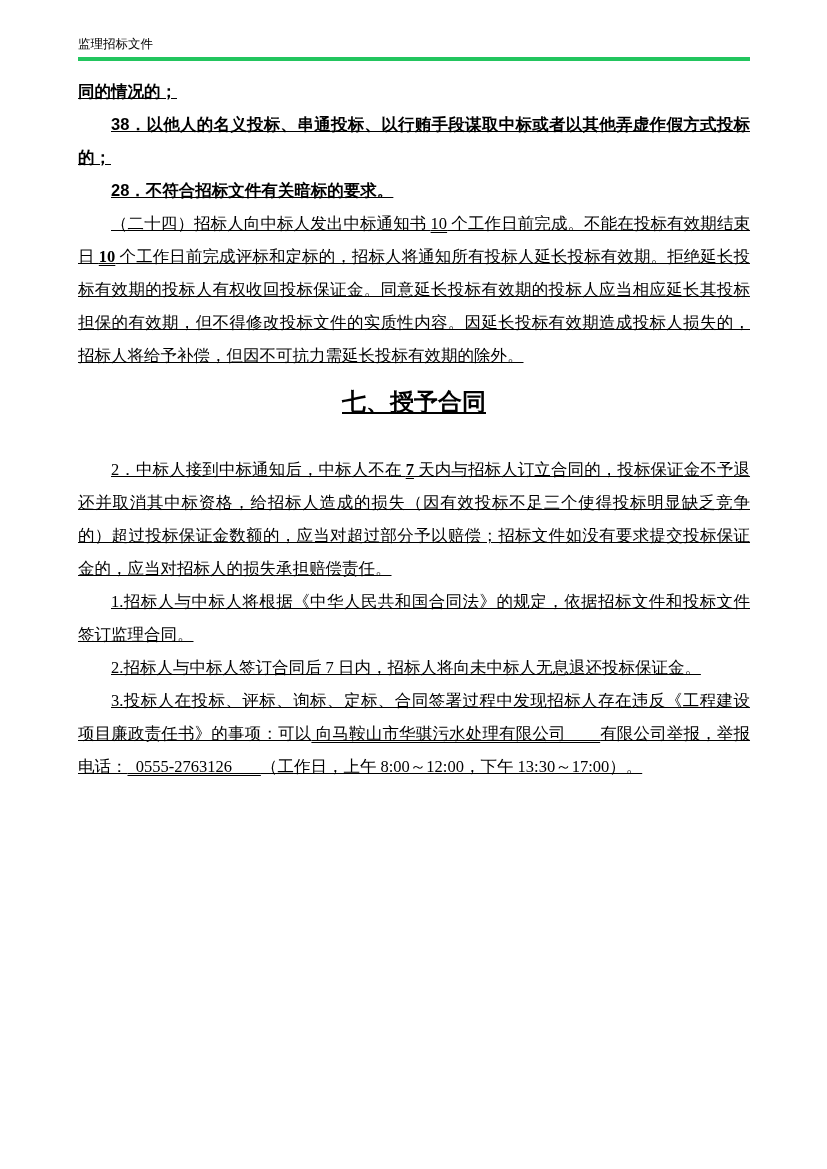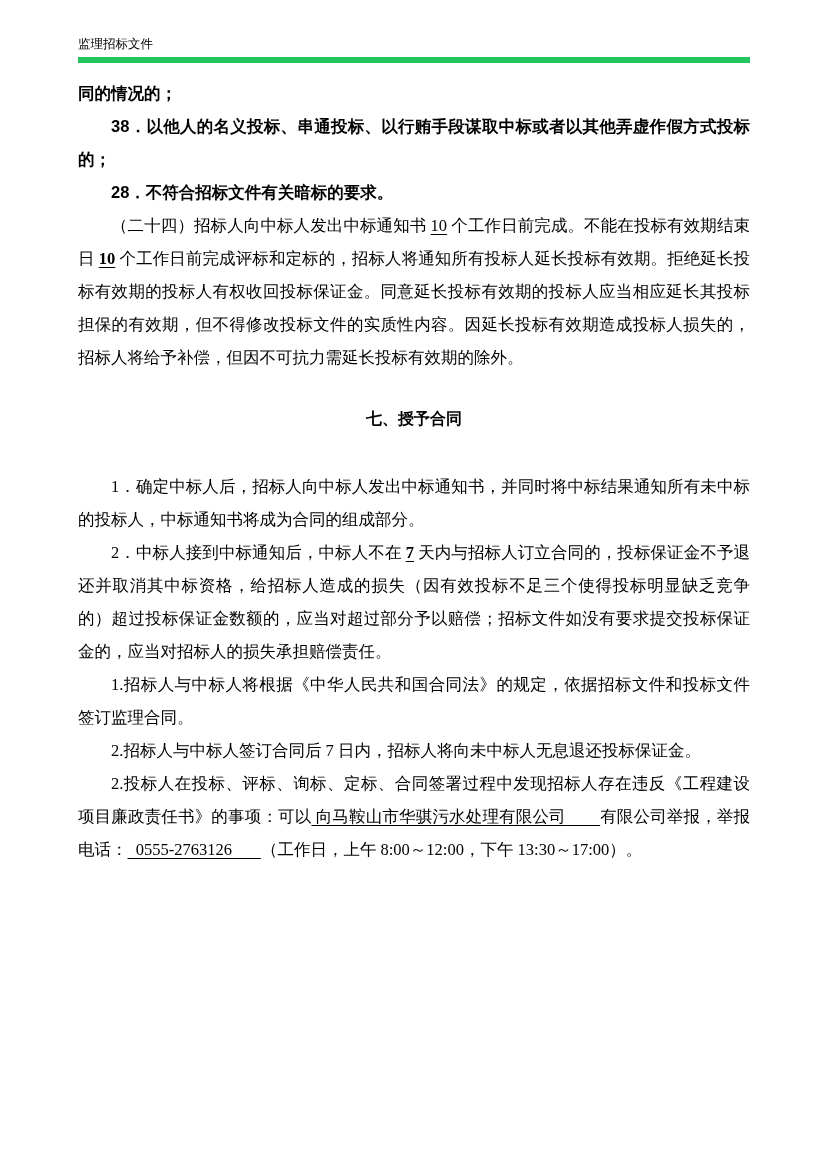--- a/index.html
+++ b/index.html
@@ -16,42 +16,42 @@
   .content {
     position: absolute;
     left: 78px;
     top: 36px;
     width: 672px;
   }
   .doc-header {
     font-size: 12.5px;
     line-height: 16px;
     padding-bottom: 5px;
-    border-bottom: 6px solid #22c55e;
+    border-bottom: 4px solid #22c55e;
     font-family: "Liberation Serif", serif;
   }
   .doc-body {
     margin-top: 14px;
     font-size: 16.5px;
     line-height: 33px;
     text-align: justify;
   }
-  p { margin: 0; }
+  p { margin: 0; text-decoration: underline; }
   .indent { text-indent: 2em; }
   .bold-hei {
     font-weight: bold;
     font-family: "Liberation Sans", sans-serif;
   }
   .section-heading {
     font-weight: bold;
-    font-size: 16px;
+    font-size: 24px;
     line-height: 36px;
     text-align: center;
     text-indent: 0;
-    margin: 27px 0 33px 0;
+    margin: 12px 0 33px 0;
     font-family: "Liberation Sans", sans-serif;
   }
   .u {
     text-decoration: underline;
     text-underline-offset: 3px;
   }
   .u-bold { font-weight: bold; }
 </style>
 </head>
 <body>
@@ -70,26 +70,25 @@
       <p class="bold-hei indent">38．以他人的名义投标、串通投标、以行贿手段谋取中标或者以其他弄虚作假方式投标的；</p>
 
       <p class="bold-hei indent">28．不符合招标文件有关暗标的要求。</p>
 
 
       <p class="indent"><span>（二十四）招标人向中标人发出中标通知书 </span><span class="u">10</span><span> 个工作日前完成。不能在投标有效期结束日 </span><span class="u u-bold">10</span><span> 个工作日前完成评标和定标的，招标人将通知所有投标人延长投标有效期。拒绝延长投标有效期的投标人有权收回投标保证金。同意延长投标有效期的投标人应当相应延长其投标担保的有效期，但不得修改投标文件的实质性内容。因延长投标有效期造成投标人损失的，招标人将给予补偿，但因不可抗力需延长投标有效期的除外。</span></p>
 
       <p class="section-heading">七、授予合同</p>
 
 
-      <p class="indent">1．确定中标人后，招标人向中标人发出中标通知书，并同时将中标结果通知所有未中标的投标人，中标通知书将成为合同的组成部分。</p>
 
       <p class="indent"><span>2．中标人接到中标通知后，中标人不在 </span><span class="u u-bold">7</span><span> 天内与招标人订立合同的，投标保证金不予退还并取消其中标资格，给招标人造成的损失（因有效投标不足三个使得投标明显缺乏竞争的）超过投标保证金数额的，应当对超过部分予以赔偿；招标文件如没有要求提交投标保证金的，应当对招标人的损失承担赔偿责任。</span></p>
 
 
       <p class="indent">1.招标人与中标人将根据《中华人民共和国合同法》的规定，依据招标文件和投标文件签订监理合同。</p>
 
       <p class="indent">2.招标人与中标人签订合同后 7 日内，招标人将向未中标人无息退还投标保证金。</p>
 
-      <p class="indent"><span>2.投标人在投标、评标、询标、定标、合同签署过程中发现招标人存在违反《工程建设项目廉政责任书》的事项：可以</span><span class="u">&nbsp;向马鞍山市华骐污水处理有限公司&nbsp;&nbsp;&nbsp;&nbsp;&nbsp;&nbsp;&nbsp;&nbsp;</span><span>有限公司举报，举报电话：</span><span class="u">&nbsp;&nbsp;0555-2763126&nbsp;&nbsp;&nbsp;&nbsp;&nbsp;&nbsp;&nbsp;</span><span>（工作日，上午 8:00～12:00，下午 13:30～17:00）。</span></p>
+      <p class="indent"><span>3.投标人在投标、评标、询标、定标、合同签署过程中发现招标人存在违反《工程建设项目廉政责任书》的事项：可以</span><span class="u">&nbsp;向马鞍山市华骐污水处理有限公司&nbsp;&nbsp;&nbsp;&nbsp;&nbsp;&nbsp;&nbsp;&nbsp;</span><span>有限公司举报，举报电话：</span><span class="u">&nbsp;&nbsp;0555-2763126&nbsp;&nbsp;&nbsp;&nbsp;&nbsp;&nbsp;&nbsp;</span><span>（工作日，上午 8:00～12:00，下午 13:30～17:00）。</span></p>
 
     </div>
   </div>
 </div>
 
 </body></html>

